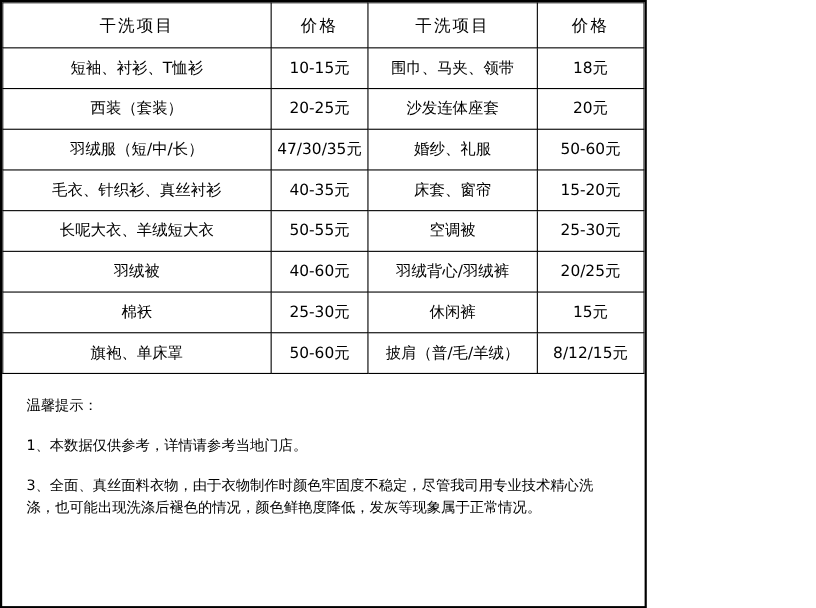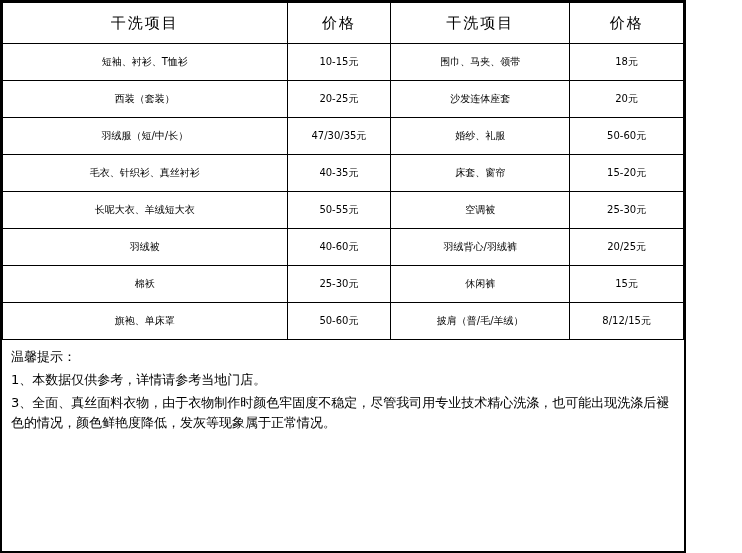--- a/index.html
+++ b/index.html
@@ -2,37 +2,37 @@
 <html><head>
 <meta charset="utf-8">
 <style>
   * { margin: 0; padding: 0; box-sizing: border-box; }
   html, body {
     background: #ffffff;
     font-family: "DejaVu Sans", "Liberation Sans", sans-serif;
     color: #000000;
   }
   .sheet {
-    width: 686px;
+    width: 588px;
     height: 553px;
     border: 2px solid #000000;
     background: #ffffff;
     overflow: hidden;
   }
   table.price-table {
     width: 100%;
     border-collapse: collapse;
     table-layout: fixed;
   }
   .price-table th,
   .price-table td {
     border: 1px solid #000000;
     text-align: center;
     vertical-align: middle;
-    font-size: 10px;
+    font-size: 14px;
     font-weight: normal;
     padding: 0 2px;
     overflow: hidden;
     white-space: nowrap;
   }
   .price-table thead th {
     height: 41px;
     font-size: 15px;
     letter-spacing: 2px;
   }
@@ -40,21 +40,21 @@
   .col-item1  { width: 41.8%; }
   .col-price1 { width: 15.2%; }
   .col-item2  { width: 26.3%; }
   .col-price2 { width: 16.7%; }
   .notes {
     padding: 4px 6px 2px 6px;
     font-size: 13px;
     line-height: 20px;
     text-align: left;
   }
-  .notes p { margin: 3px; }
+  .notes p { margin: 16px; }
 </style>
 </head>
 <body>
 
 <div class="sheet">
   <table class="price-table">
     <colgroup>
       <col class="col-item1">
         <col class="col-price1">
         <col class="col-item2">

